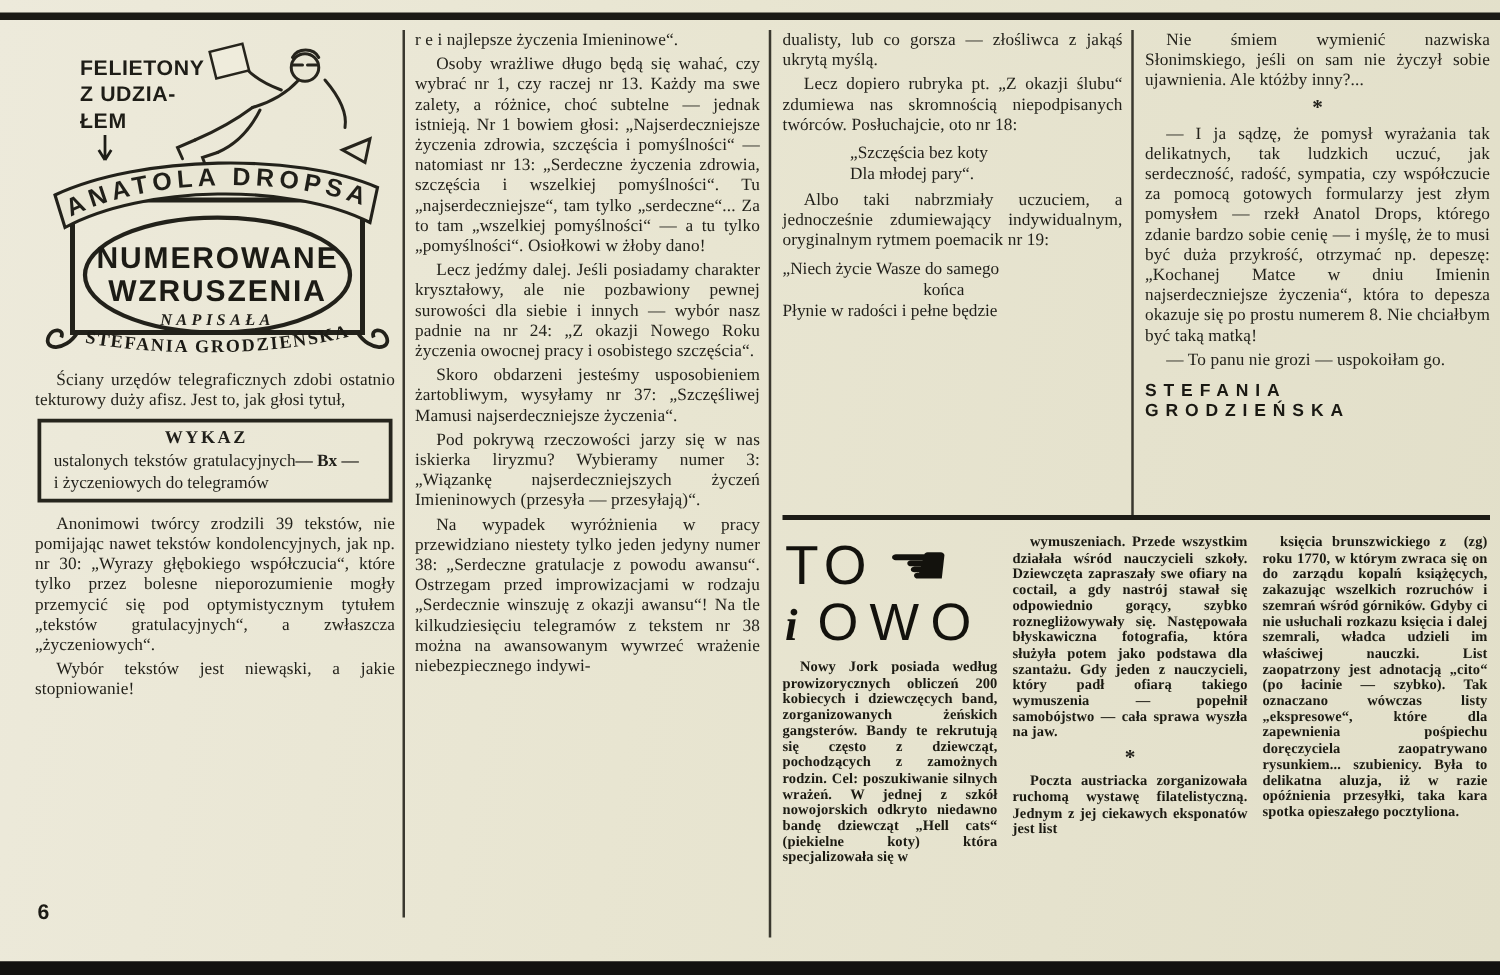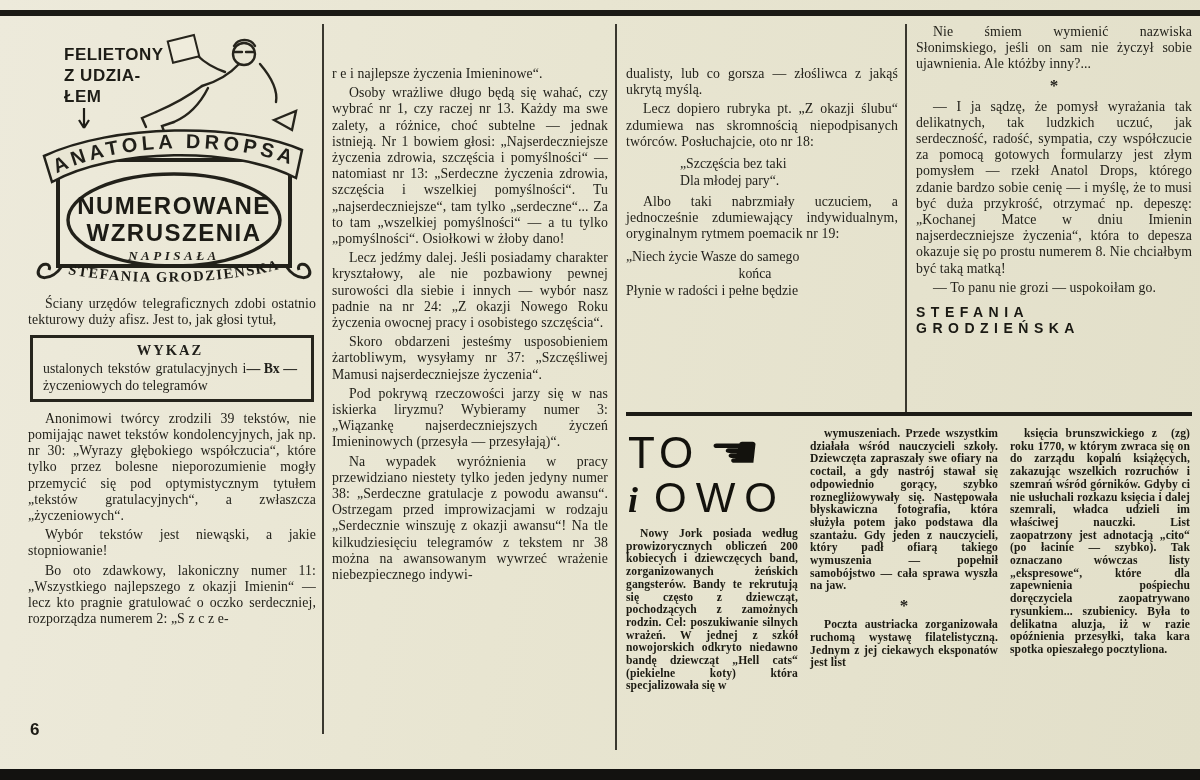--- a/index.html
+++ b/index.html
@@ -24,33 +24,33 @@
   .col{position:absolute;top:24px;}
   #col1{left:28px;width:288px;}
   #col2{left:332px;width:276px;}
   #col3{left:626px;width:272px;}
   #col4{left:916px;width:276px;}
 
   .par{
     margin:0 0 3px 0;text-indent:17px;text-align:justify;
     font-size:13.8px;line-height:16.2px;letter-spacing:.1px;color:#23221b;
   }
-  .noindent{text-indent:0;margin-top:42px;}
+  .noindent{text-indent:0;}
 
   
   .masthead{width:288px;height:264px;margin:0 0 8px 0;}
   .masthead svg{display:block;}
   .mk{font-family:"Liberation Sans",sans-serif;font-weight:bold;font-size:17px;letter-spacing:.5px;fill:#1e1d17;}
   .banner-text{font-family:"Liberation Sans",sans-serif;font-weight:bold;font-size:20px;letter-spacing:4px;fill:#201f19;}
   .ttl{font-family:"Liberation Sans",sans-serif;font-weight:bold;font-size:24px;letter-spacing:1.5px;fill:#1c1b15;}
   .napisala{font-style:italic;font-weight:bold;font-size:13px;letter-spacing:3.5px;fill:#201f19;}
   .byline{font-weight:bold;font-size:14.5px;letter-spacing:1.5px;fill:#1c1b15;}
 
   
-  .wykaz{border:3px solid #26251d;margin:7px 2px 9px 2px;padding:3px 14px 5px 10px;}
+  .wykaz{border:3px solid #26251d;margin:7px 2px 9px 2px;padding:3px 24px 5px 10px;}
   .wykaz-title{text-align:center;font-weight:bold;font-size:14.5px;letter-spacing:2px;margin:1px 0 2px 0;}
   .wykaz-body{margin:0;text-align:justify;font-size:13.8px;line-height:16.2px;}
   .wykaz-sig{float:right;font-weight:bold;}
 
   
   .verse{margin:5px 0 5px 54px;line-height:17px;font-size:13.8px;}
   .verse2{margin:5px 0 2px 0;line-height:17px;font-size:13.8px;}
   .verse2 .vr{text-align:center;padding-right:14px;}
 
   .col-sep{text-align:center;font-weight:bold;font-size:17px;line-height:18px;margin:4px 0;}
@@ -127,41 +127,40 @@
         </text>
       </svg>
     </div>
     <p class="par">Ściany urzędów telegraficznych zdobi ostatnio tekturowy duży afisz. Jest to, jak głosi tytuł,</p>
     <div class="wykaz">
       <div class="wykaz-title">WYKAZ</div>
       <p class="wykaz-body"><span class="wykaz-sig">— Bx —</span><span>ustalonych tekstów gratulacyjnych i życzeniowych do telegramów</span></p>
     </div>
     <p class="par">Anonimowi twórcy zrodzili 39 tekstów, nie pomijając nawet tekstów kondolencyjnych, jak np. nr 30: „Wyrazy głębokiego współczucia“, które tylko przez bolesne nieporozumienie mogły przemycić się pod optymistycznym tytułem „tekstów gratulacyjnych“, a zwłaszcza „życzeniowych“.</p>
     <p class="par">Wybór tekstów jest niewąski, a jakie stopniowanie!</p>
-    <p class="par">Bo oto zdawkowy, lakoniczny numer 11: „Wszystkiego najlepszego z okazji Imienin“ — lecz kto pragnie gratulować o oczko serdeczniej, rozporządza numerem 2: „S z c z e-</p>
   </section>
 
   <div class="vdiv" id="vdiv1"></div>
 
   <section class="col" id="col2">
     <p class="par noindent">r e  i najlepsze życzenia Imieninowe“.</p>
     <p class="par">Osoby wrażliwe długo będą się wahać, czy wybrać nr 1, czy raczej nr 13. Każdy ma swe zalety, a różnice, choć subtelne — jednak istnieją. Nr 1 bowiem głosi: „Najserdeczniejsze życzenia zdrowia, szczęścia i pomyślności“ — natomiast nr 13: „Serdeczne życzenia zdrowia, szczęścia i wszelkiej pomyślności“. Tu „najserdeczniejsze“, tam tylko „serdeczne“... Za to tam „wszelkiej pomyślności“ — a tu tylko „pomyślności“. Osiołkowi w żłoby dano!</p>
     <p class="par">Lecz jedźmy dalej. Jeśli posiadamy charakter kryształowy, ale nie pozbawiony pewnej surowości dla siebie i innych — wybór nasz padnie na nr 24: „Z okazji Nowego Roku życzenia owocnej pracy i osobistego szczęścia“.</p>
     <p class="par">Skoro obdarzeni jesteśmy usposobieniem żartobliwym, wysyłamy nr 37: „Szczęśliwej Mamusi najserdeczniejsze życzenia“.</p>
     <p class="par">Pod pokrywą rzeczowości jarzy się w nas iskierka liryzmu? Wybieramy numer 3: „Wiązankę najserdeczniejszych życzeń Imieninowych (przesyła — przesyłają)“.</p>
     <p class="par">Na wypadek wyróżnienia w pracy przewidziano niestety tylko jeden jedyny numer 38: „Serdeczne gratulacje z powodu awansu“. Ostrzegam przed improwizacjami w rodzaju „Serdecznie winszuję z okazji awansu“! Na tle kilkudziesięciu telegramów z tekstem nr 38 można na awansowanym wywrzeć wrażenie niebezpiecznego indywi-</p>
   </section>
 
   <div class="vdiv" id="vdiv2"></div>
 
   <section class="col" id="col3">
     <p class="par noindent">dualisty, lub co gorsza — złośliwca z jakąś ukrytą myślą.</p>
     <p class="par">Lecz dopiero rubryka pt. „Z okazji ślubu“ zdumiewa nas skromnością niepodpisanych twórców. Posłuchajcie, oto nr 18:</p>
     <div class="verse">
-      <div>„Szczęścia bez taki</div>
+      <div>„Szczęścia bez koty</div>
       <div>Dla młodej pary“.</div>
     </div>
     <p class="par">Albo taki nabrzmiały uczuciem, a jednocześnie zdumiewający indywidualnym, oryginalnym rytmem poemacik nr 19:</p>
     <div class="verse2">
       <div>„Niech życie Wasze do samego</div>
       <div class="vr">końca</div>
       <div>Płynie w radości i pełne będzie</div>
     </div>
   </section>
 

